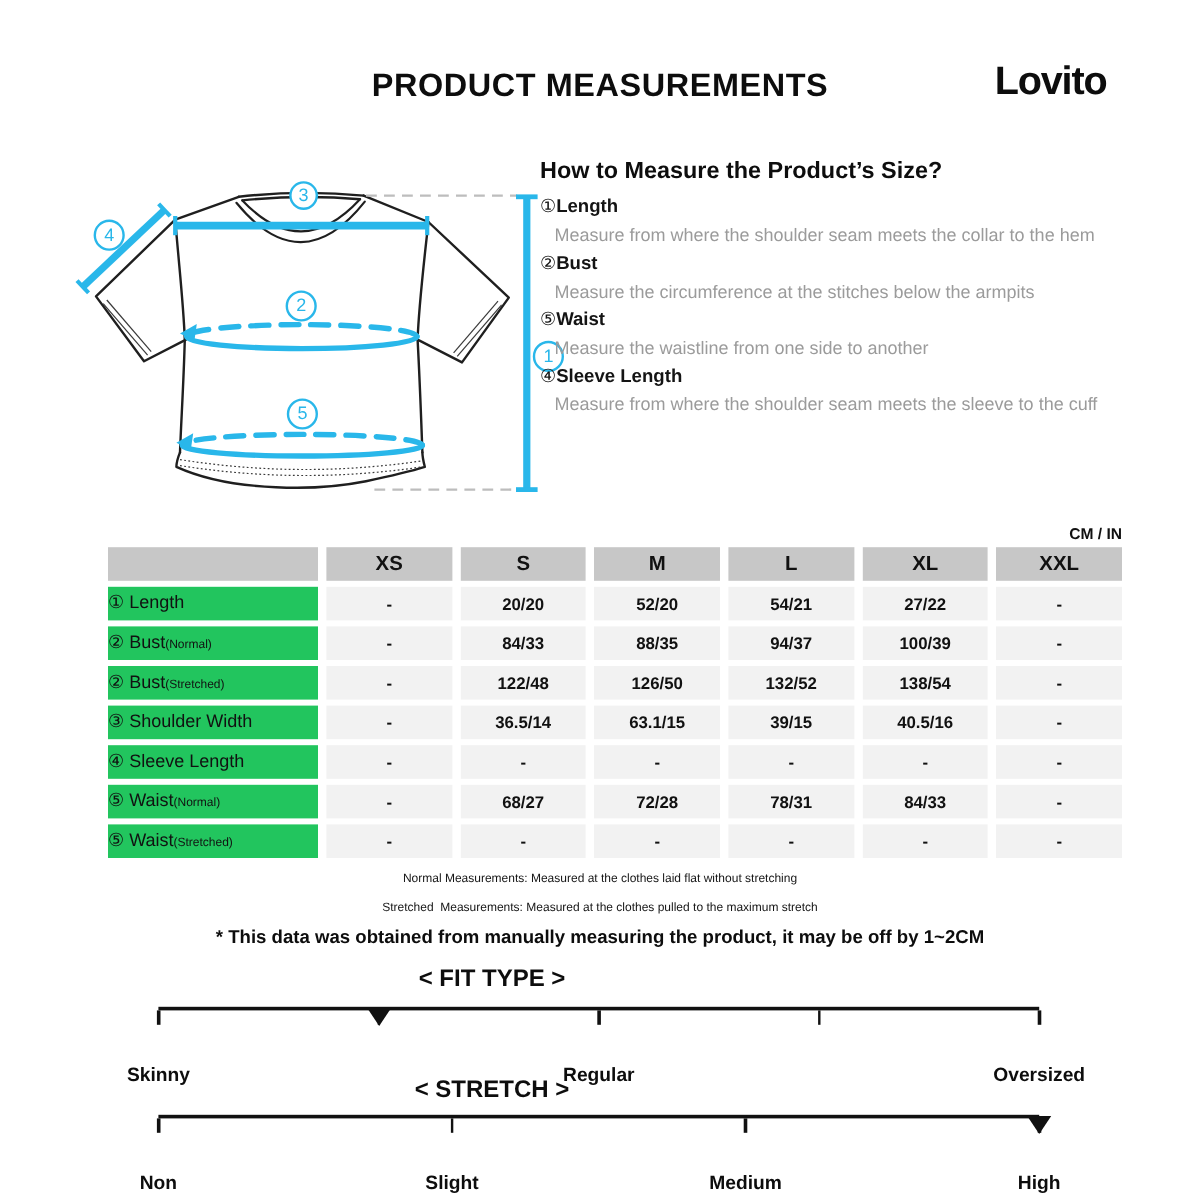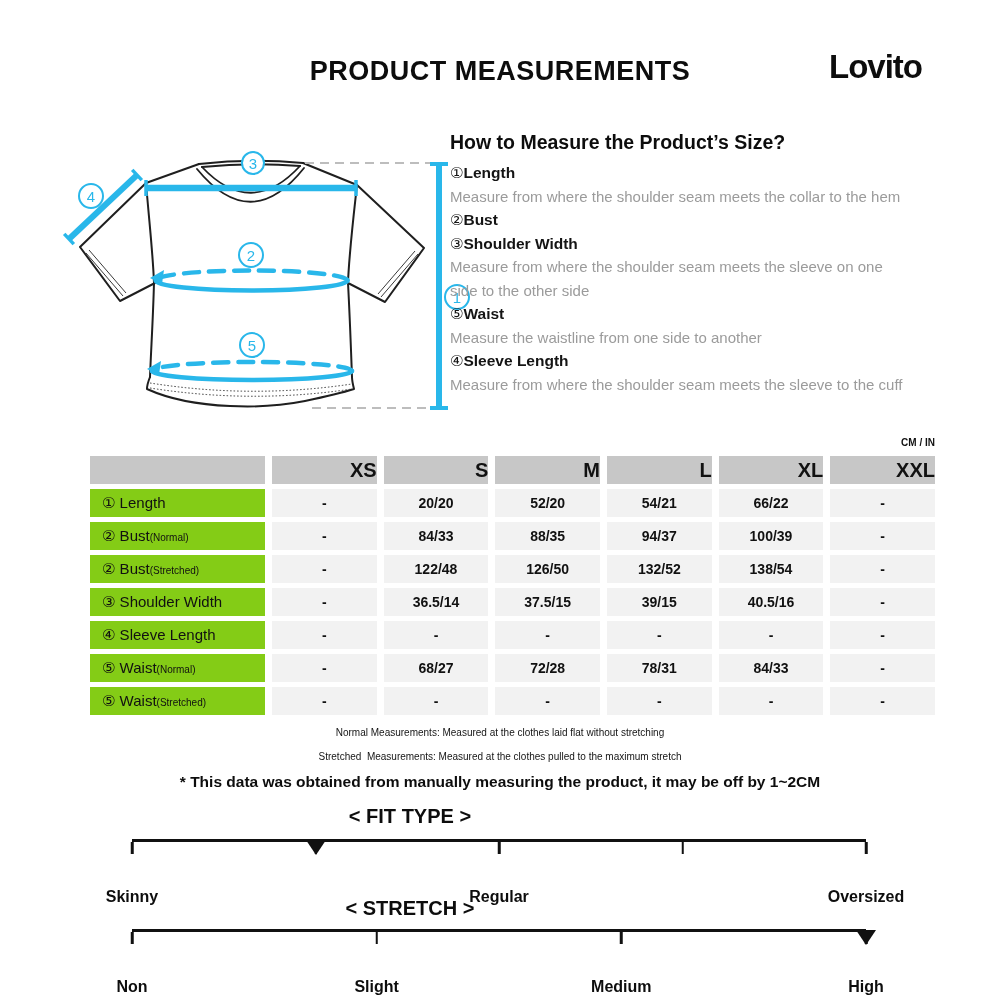--- a/index.html
+++ b/index.html
@@ -11,28 +11,28 @@
   .brand{position:absolute;top:48px;right:78px;font-size:33px;font-weight:bold;letter-spacing:-1px;color:#0d0d0d;}
 
   
   .diagram{position:absolute;left:55px;top:135px;width:420px;height:295px;}
 
   
   .howto{position:absolute;left:450px;top:131px;width:517px;}
   .howto h2{margin:0 0 7px 0;font-size:19.5px;font-weight:bold;color:#0d0d0d;}
   .howto .item-label{font-size:15.5px;font-weight:bold;line-height:23.5px;color:#141414;}
   .howto .item-label .num{font-weight:400;font-size:15px;}
-  .howto .item-desc{font-size:15px;line-height:23.5px;color:#9b9b9b;white-space:pre-wrap;}
-
-  
-  .unit{position:absolute;top:437px;left:735px;width:200px;text-align:right;font-size:10px;font-weight:bold;}
+  .howto .item-desc{font-size:15px;line-height:23.5px;color:#9b9b9b;white-space:pre-wrap;margin-left:12px;}
+
+  
+  .unit{position:absolute;top:437px;left:735px;width:200px;text-align:right;font-size:13px;font-weight:bold;}
   .sizetable{position:absolute;left:90px;top:456px;width:845px;display:grid;grid-template-columns:175px repeat(6,1fr);column-gap:7px;row-gap:5px;}
   .sizetable .cell{height:28px;line-height:28px;}
-  .th{background:#c7c7c7;text-align:right;font-weight:bold;font-size:20px;}
-  .rl{background:#84cc16;font-size:15px;padding-left:12px;white-space:nowrap;overflow:hidden;}
+  .th{background:#c7c7c7;text-align:center;font-weight:bold;font-size:17px;}
+  .rl{background:#22c55e;font-size:15px;white-space:nowrap;overflow:hidden;}
   .rl .rnum{font-weight:400;}
   .rl .rsub{font-size:10px;}
   .td{background:#f2f2f2;text-align:center;font-weight:bold;font-size:14px;}
 
   
   .notes{position:absolute;left:0;top:721px;width:1000px;text-align:center;}
   .notes .n1,.notes .n2{font-size:10px;line-height:24px;white-space:pre-wrap;color:#151515;}
   .notes .n3{font-size:15.5px;font-weight:bold;margin-top:4px;color:#0d0d0d;white-space:pre-wrap;}
 
   
@@ -142,25 +142,21 @@
   </svg>
 
   <div class="howto">
     <h2>How to Measure the Product’s Size?</h2>
     <div>
       <div class="item-label"><span class="num">①</span><span>Length</span></div>
       <div class="item-desc">Measure from where the shoulder seam meets the collar to the hem</div>
     </div>
     <div>
       <div class="item-label"><span class="num">②</span><span>Bust</span></div>
-    </div>
-    <div>
-      <div class="item-label"><span class="num">③</span><span>Shoulder Width</span></div>
-      <div class="item-desc">Measure from where the shoulder seam meets the sleeve on one
-side to the other side</div>
+      <div class="item-desc">Measure the circumference at the stitches below the armpits</div>
     </div>
     <div>
       <div class="item-label"><span class="num">⑤</span><span>Waist</span></div>
       <div class="item-desc">Measure the waistline from one side to another</div>
     </div>
     <div>
       <div class="item-label"><span class="num">④</span><span>Sleeve Length</span></div>
       <div class="item-desc">Measure from where the shoulder seam meets the sleeve to the cuff</div>
     </div>
   </div>
@@ -173,21 +169,21 @@
     <div class="cell th">M</div>
     <div class="cell th">L</div>
     <div class="cell th">XL</div>
     <div class="cell th">XXL</div>
 
     <div class="cell rl"><span class="rnum">①</span><span> Length</span><span class="rsub"></span></div>
     <div class="cell td">-</div>
     <div class="cell td">20/20</div>
     <div class="cell td">52/20</div>
     <div class="cell td">54/21</div>
-    <div class="cell td">66/22</div>
+    <div class="cell td">27/22</div>
     <div class="cell td">-</div>
 
     <div class="cell rl"><span class="rnum">②</span><span> Bust</span><span class="rsub">(Normal)</span></div>
     <div class="cell td">-</div>
     <div class="cell td">84/33</div>
     <div class="cell td">88/35</div>
     <div class="cell td">94/37</div>
     <div class="cell td">100/39</div>
     <div class="cell td">-</div>
 
@@ -195,21 +191,21 @@
     <div class="cell td">-</div>
     <div class="cell td">122/48</div>
     <div class="cell td">126/50</div>
     <div class="cell td">132/52</div>
     <div class="cell td">138/54</div>
     <div class="cell td">-</div>
 
     <div class="cell rl"><span class="rnum">③</span><span> Shoulder Width</span><span class="rsub"></span></div>
     <div class="cell td">-</div>
     <div class="cell td">36.5/14</div>
-    <div class="cell td">37.5/15</div>
+    <div class="cell td">63.1/15</div>
     <div class="cell td">39/15</div>
     <div class="cell td">40.5/16</div>
     <div class="cell td">-</div>
 
     <div class="cell rl"><span class="rnum">④</span><span> Sleeve Length</span><span class="rsub"></span></div>
     <div class="cell td">-</div>
     <div class="cell td">-</div>
     <div class="cell td">-</div>
     <div class="cell td">-</div>
     <div class="cell td">-</div>

